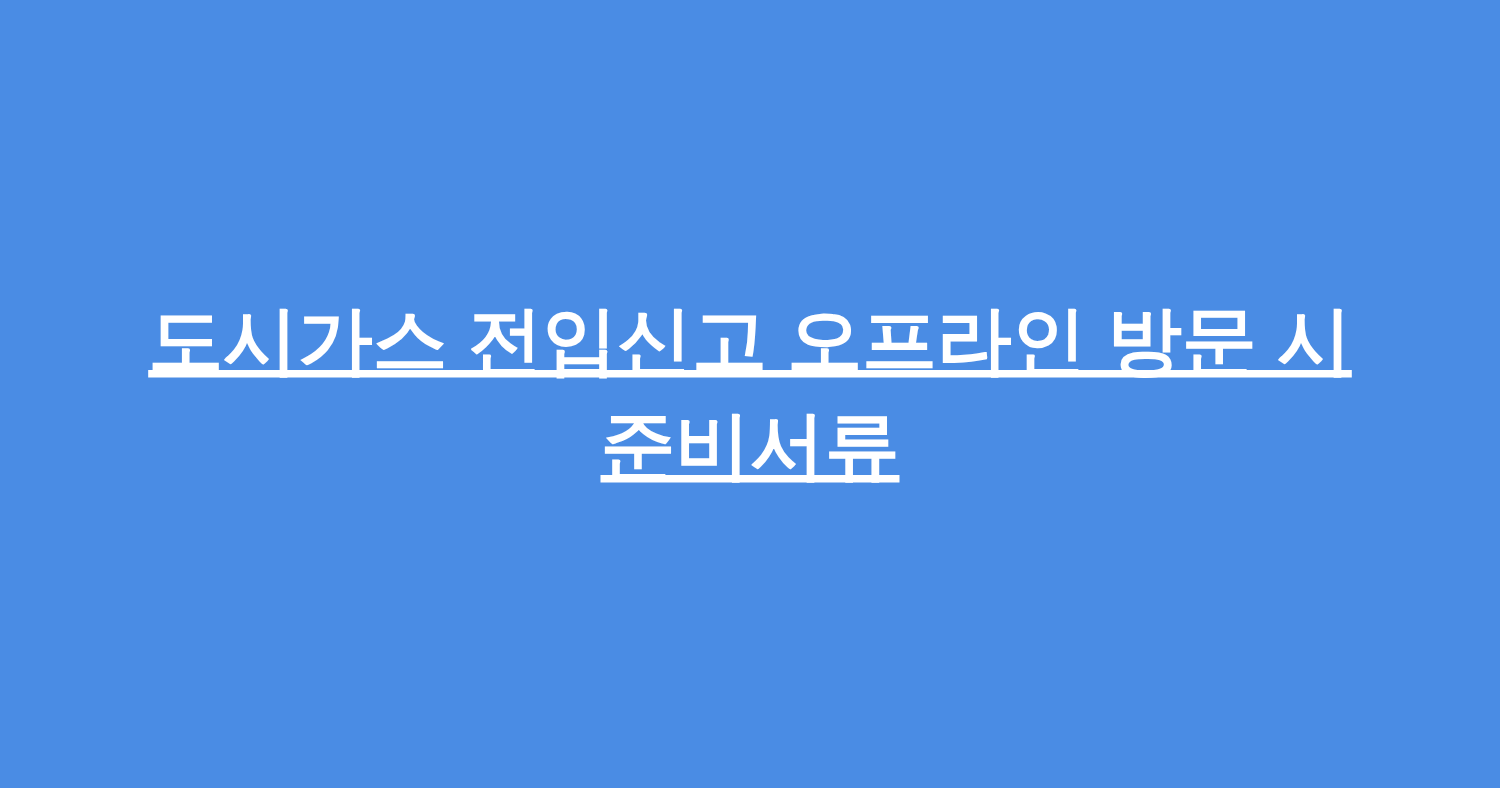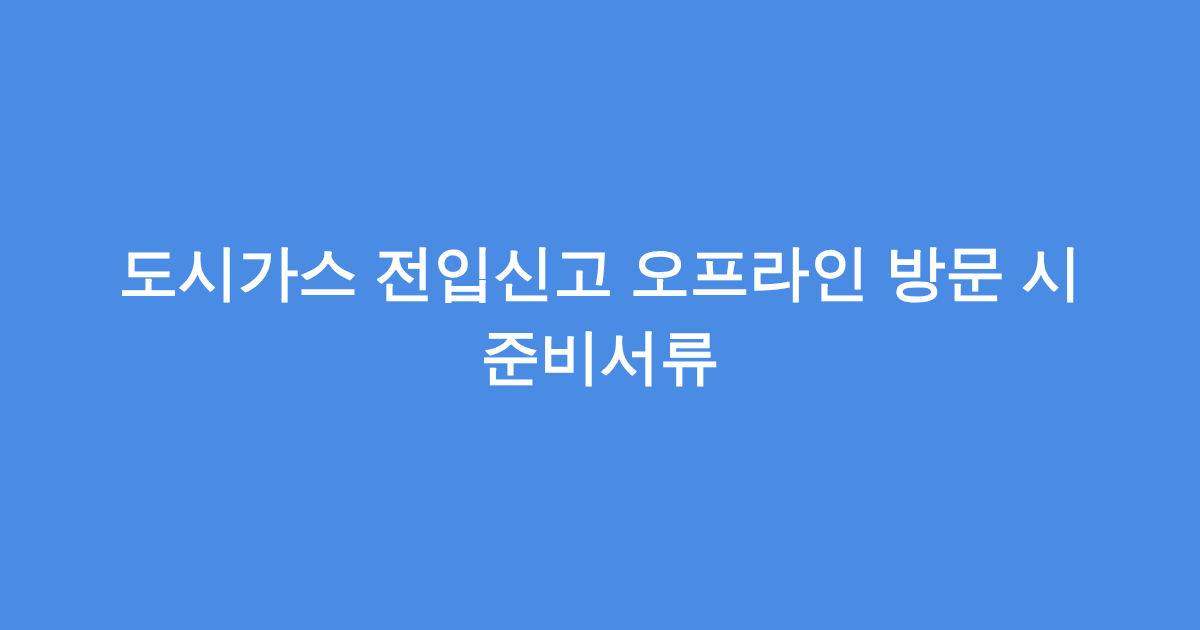--- a/index.html
+++ b/index.html
@@ -42,20 +42,21 @@
     color: #ffffff;
     font-family: "Liberation Sans", "DejaVu Sans", sans-serif;
     font-size: 60px;
     font-weight: 700;
     line-height: 84px;
     letter-spacing: -0.2px;
     text-align: center;
     word-break: keep-all;
     white-space: normal;
     text-rendering: optimizeLegibility;
+    text-decoration: underline;
   }
 </style>
 </head>
 <body>
 
 <div class="og-card">
   <div class="card-inner">
     <h1 class="card-title">도시가스 전입신고 오프라인 방문 시 준비서류</h1>
   </div>
 </div>

